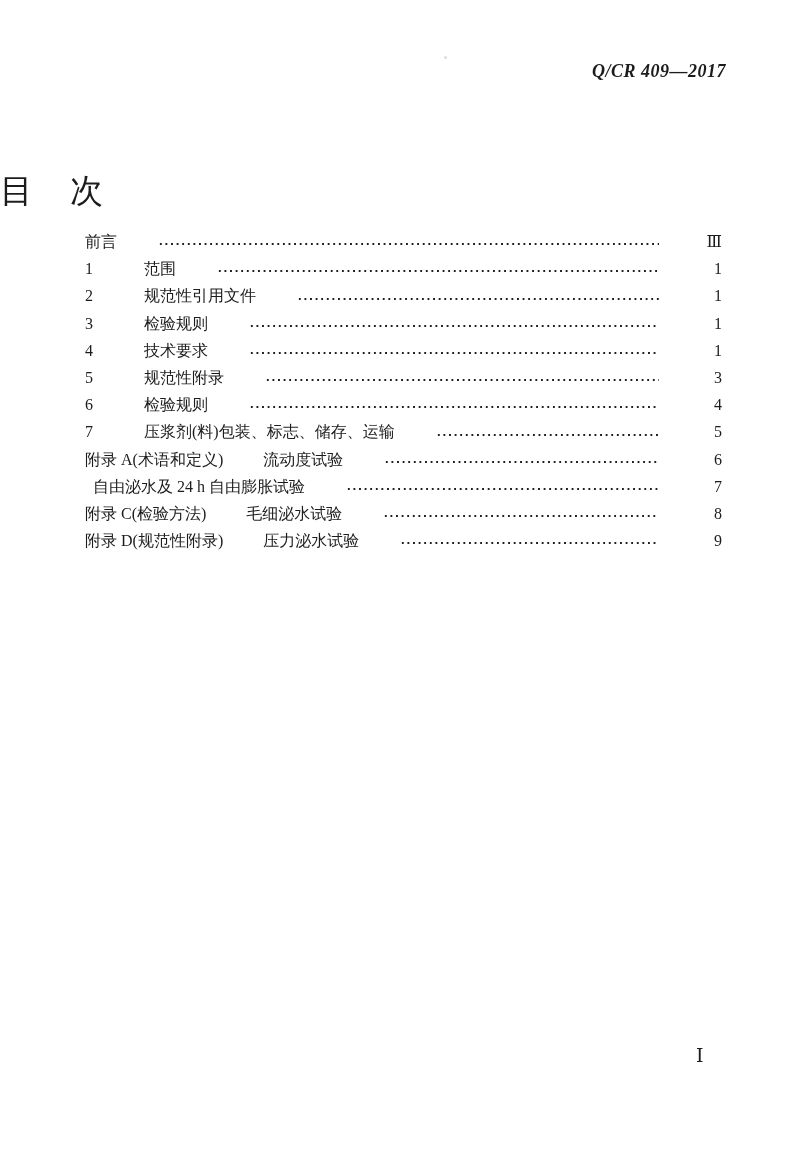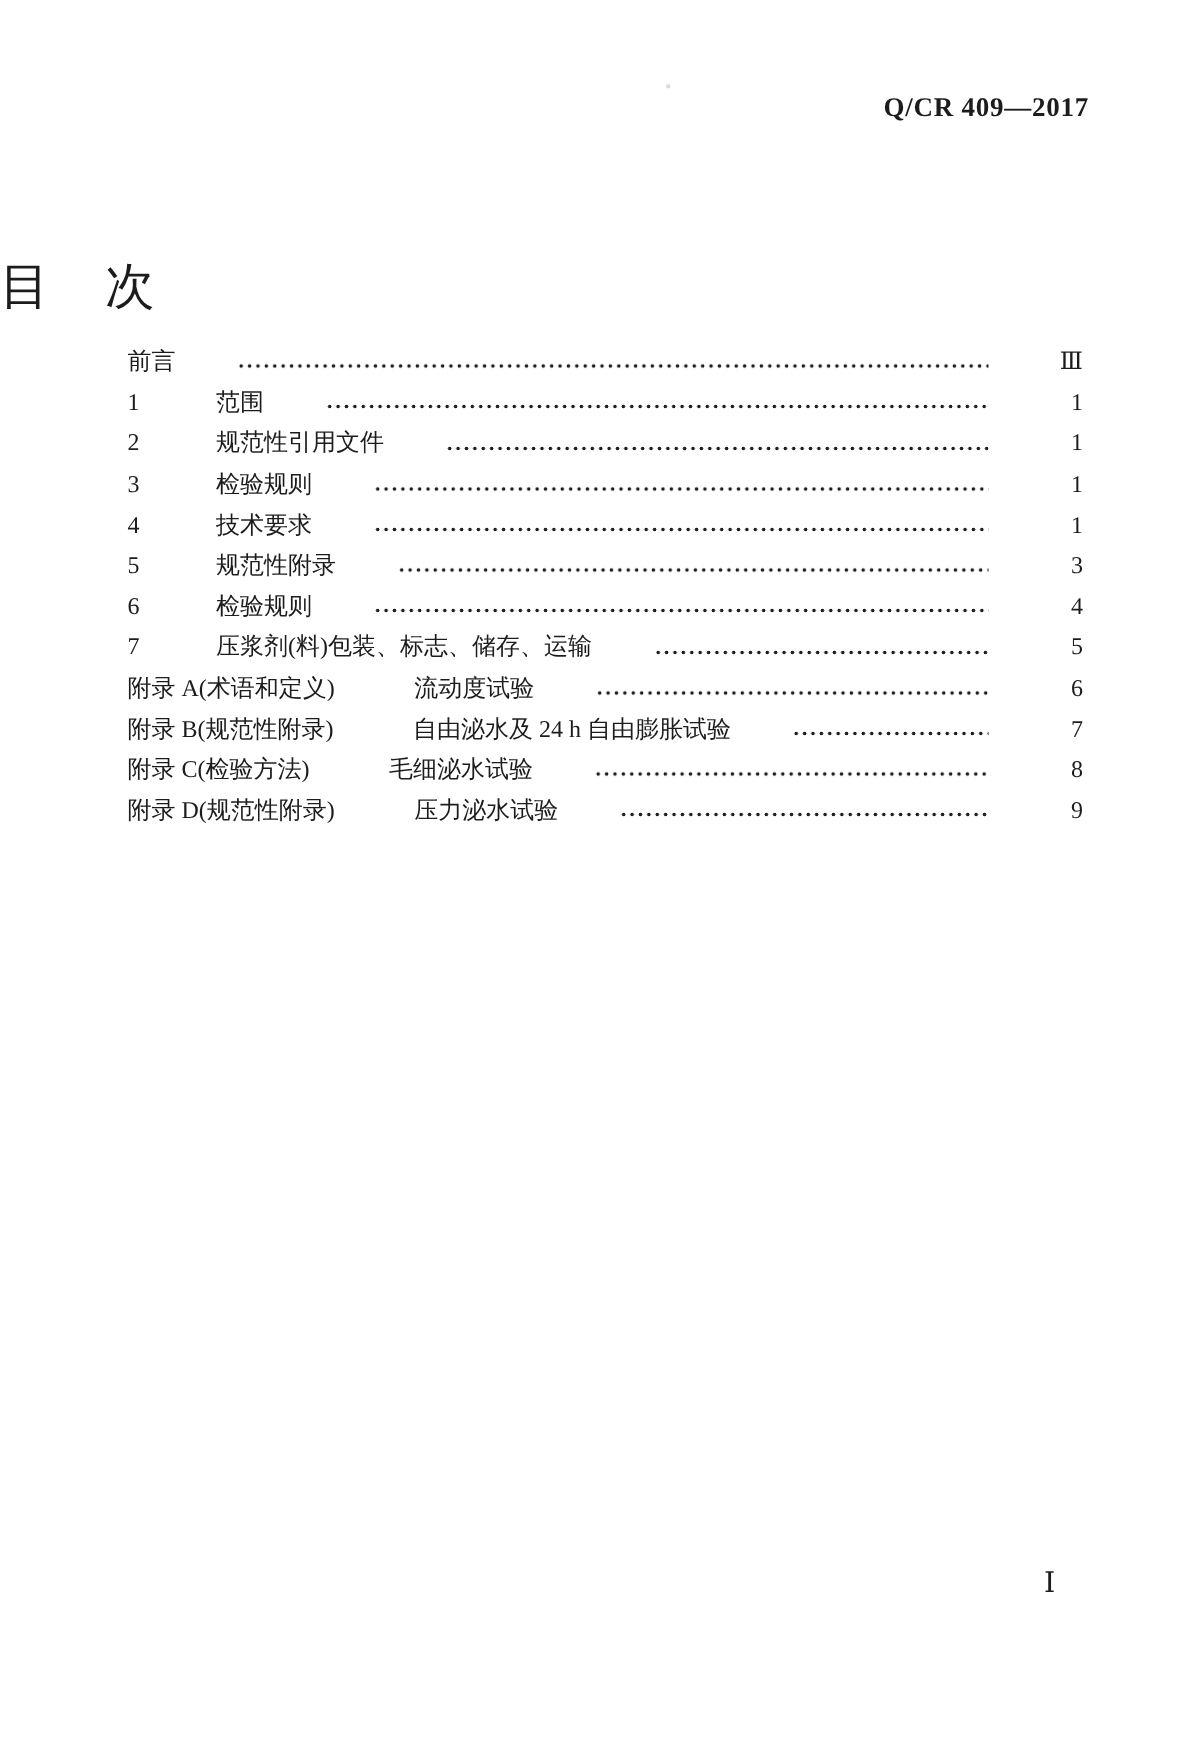--- a/index.html
+++ b/index.html
@@ -17,20 +17,21 @@
   
   .std-no {
     position: absolute;
     top: 61px;
     right: 74px;
     font-size: 18px;
     font-weight: 700;
     letter-spacing: 0.5px;
     white-space: nowrap;
     font-family: "Liberation Serif", "DejaVu Serif", serif;
+    font-style: italic;
   }
 
   
   .speck {
     position: absolute;
     left: 444px;
     top: 56px;
     width: 3px;
     height: 3px;
     border-radius: 50%;
@@ -70,21 +71,21 @@
   }
   .toc-row .num {
     display: inline-block;
     width: 27px;
     flex: 0 0 auto;
   }
   .toc-row .num:empty { display: none; }
   .toc-row .label { flex: 0 0 auto; }
   .toc-row .sub {
     flex: 0 0 auto;
-    margin-left: 21px;
+    margin-left: 8px;
   }
   .toc-row .sub:empty { display: none; }
   .toc-row .leader {
     flex: 1 1 auto;
     align-self: stretch;
     margin: 0 9px 0 9px;
     background-image: radial-gradient(circle, #1e1e1e 1.05px, rgba(0,0,0,0) 1.4px);
     background-size: 5.6px 6px;
     background-repeat: repeat-x;
     background-position: left calc(100% - 8px);
@@ -174,21 +175,20 @@
     </div>
       <div class="toc-row">
 
       <span class="label">附录 A(术语和定义)</span>
       <span class="sub">流动度试验</span>
       <span class="leader"></span>
       <span class="pg">6</span>
     </div>
       <div class="toc-row">
 
-      <span class="label">附录 B(规范性附录)</span>
       <span class="sub">自由泌水及 24 h 自由膨胀试验</span>
       <span class="leader"></span>
       <span class="pg">7</span>
     </div>
       <div class="toc-row">
 
       <span class="label">附录 C(检验方法)</span>
       <span class="sub">毛细泌水试验</span>
       <span class="leader"></span>
       <span class="pg">8</span>

